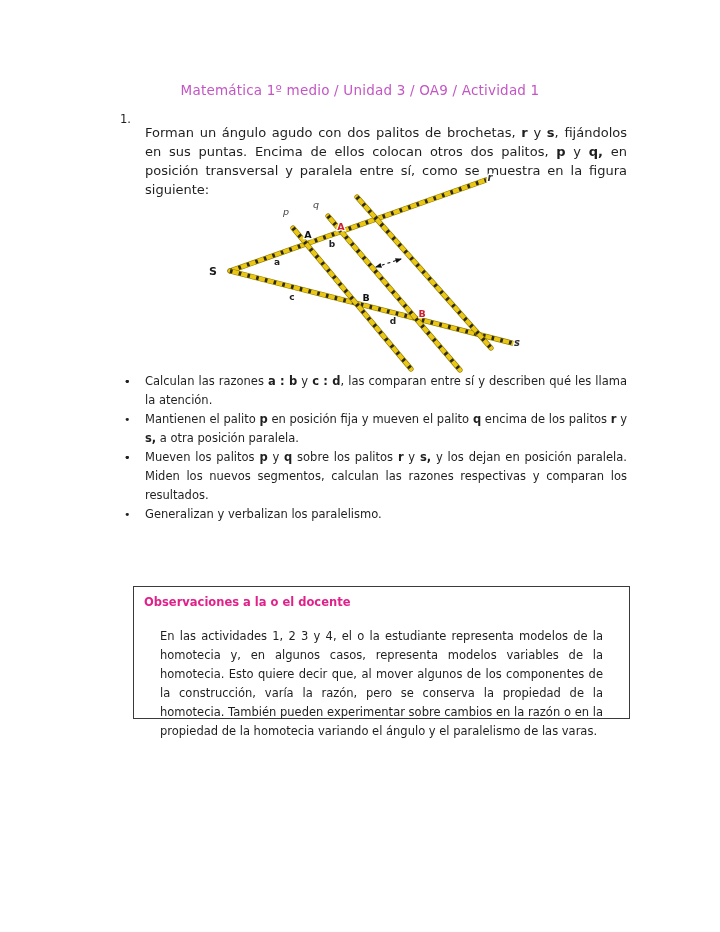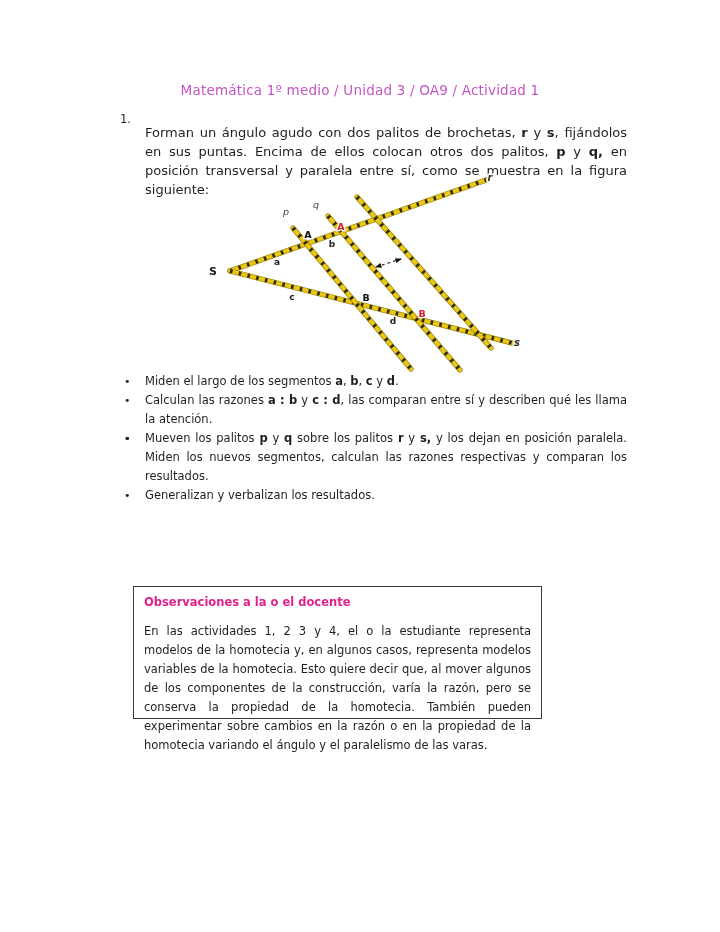--- a/index.html
+++ b/index.html
@@ -29,29 +29,29 @@
     margin:0;padding:0;list-style:none;
     font-size:11.5px;line-height:19px;
   }
   .bullet-list li{
     position:relative;padding-left:25px;text-align:justify;
   }
   .bullet-dot{
     position:absolute;left:4px;top:0;font-size:11px;
   }
   .note-box{
-    position:absolute;left:133px;top:586px;width:409px;height:133px;
+    position:absolute;left:133px;top:586px;width:497px;height:133px;
     box-sizing:border-box;border:1.3px solid #3a3a3a;
     padding:6px 10px 4px 10px;background:#fff;
   }
   .note-title{
     font-size:11.5px;font-weight:bold;line-height:18px;margin:0 0 11px 0;
   }
   .note-body{
-    font-size:11.5px;line-height:19px;text-align:justify;margin:0;
+    font-size:11.5px;line-height:19px;text-align:justify;margin:16px;
   }
   b{font-weight:bold;}
   svg text{font-family:"DejaVu Sans","Liberation Sans",sans-serif;}
 </style>
 </head>
 <body>
 
 <div class="page-title" style="color: rgb(196, 85, 196);">Matemática 1º medio / Unidad 3 / OA9 / Actividad 1</div>
 
 <span class="intro-num">1.</span>
@@ -104,24 +104,24 @@
         <text x="277" y="265" fill="#222222" font-size="9" font-weight="bold" font-style="normal" text-anchor="middle" stroke="#ffffff" stroke-width="2.4" paint-order="stroke">a</text>
         <text x="332" y="247" fill="#222222" font-size="9" font-weight="bold" font-style="normal" text-anchor="middle" stroke="#ffffff" stroke-width="2.4" paint-order="stroke">b</text>
         <text x="292" y="300" fill="#222222" font-size="9" font-weight="bold" font-style="normal" text-anchor="middle" stroke="#ffffff" stroke-width="2.4" paint-order="stroke">c</text>
         <text x="393" y="324" fill="#222222" font-size="9" font-weight="bold" font-style="normal" text-anchor="middle" stroke="#ffffff" stroke-width="2.4" paint-order="stroke">d</text>
       </g>
     <line id="fig-arrow" stroke="#111" stroke-width="1.1" stroke-dasharray="3 3" marker-start="url(#ah)" marker-end="url(#ah)" x1="376" y1="267" x2="401" y2="259"></line>
   </svg>
 </div>
 
 <ul class="bullet-list">
-    <li><span class="bullet-dot">•</span><span>Miden el largo de los segmentos <b>a</b>, <b>b</b>, <b>c</b> y <b>d</b>.</span></li>
+    <li><span class="bullet-dot">•</span></li>
     <li><span class="bullet-dot">•</span><span>Calculan las razones <b>a : b</b> y <b>c : d</b>, las comparan entre sí y describen qué les llama la atención.</span></li>
-    <li><span class="bullet-dot">•</span></li>
+    <li><span class="bullet-dot">•</span><span>Mantienen el palito <b>p</b> en posición fija y mueven el palito <b>q</b> encima de los palitos <b>r</b> y <b>s,</b> a otra posición paralela.</span></li>
     <li><span class="bullet-dot">•</span></li>
     <li><span class="bullet-dot">•</span><span>Mueven los palitos <b>p</b> y <b>q</b> sobre los palitos <b>r</b> y <b>s,</b> y los dejan en posición paralela. Miden los nuevos segmentos, calculan las razones respectivas y comparan los resultados.</span></li>
-    <li><span class="bullet-dot">•</span><span>Generalizan y verbalizan los resultados.</span></li>
+    <li><span class="bullet-dot">•</span><span>Generalizan y verbalizan los paralelismo.</span></li>
   </ul>
 
 <div class="note-box">
   <p class="note-title" style="color: rgb(224, 33, 138);">Observaciones a la o el docente</p>
   <p class="note-body">En las actividades 1, 2 3 y 4, el o la estudiante representa modelos de la homotecia y, en algunos casos, representa modelos variables de la homotecia. Esto quiere decir que, al mover algunos de los componentes de la construcción, varía la razón, pero se conserva la propiedad de la homotecia. También pueden experimentar sobre cambios en la razón o en la propiedad de la homotecia variando el ángulo y el paralelismo de las varas.</p>
 </div>
 
 </body></html>

